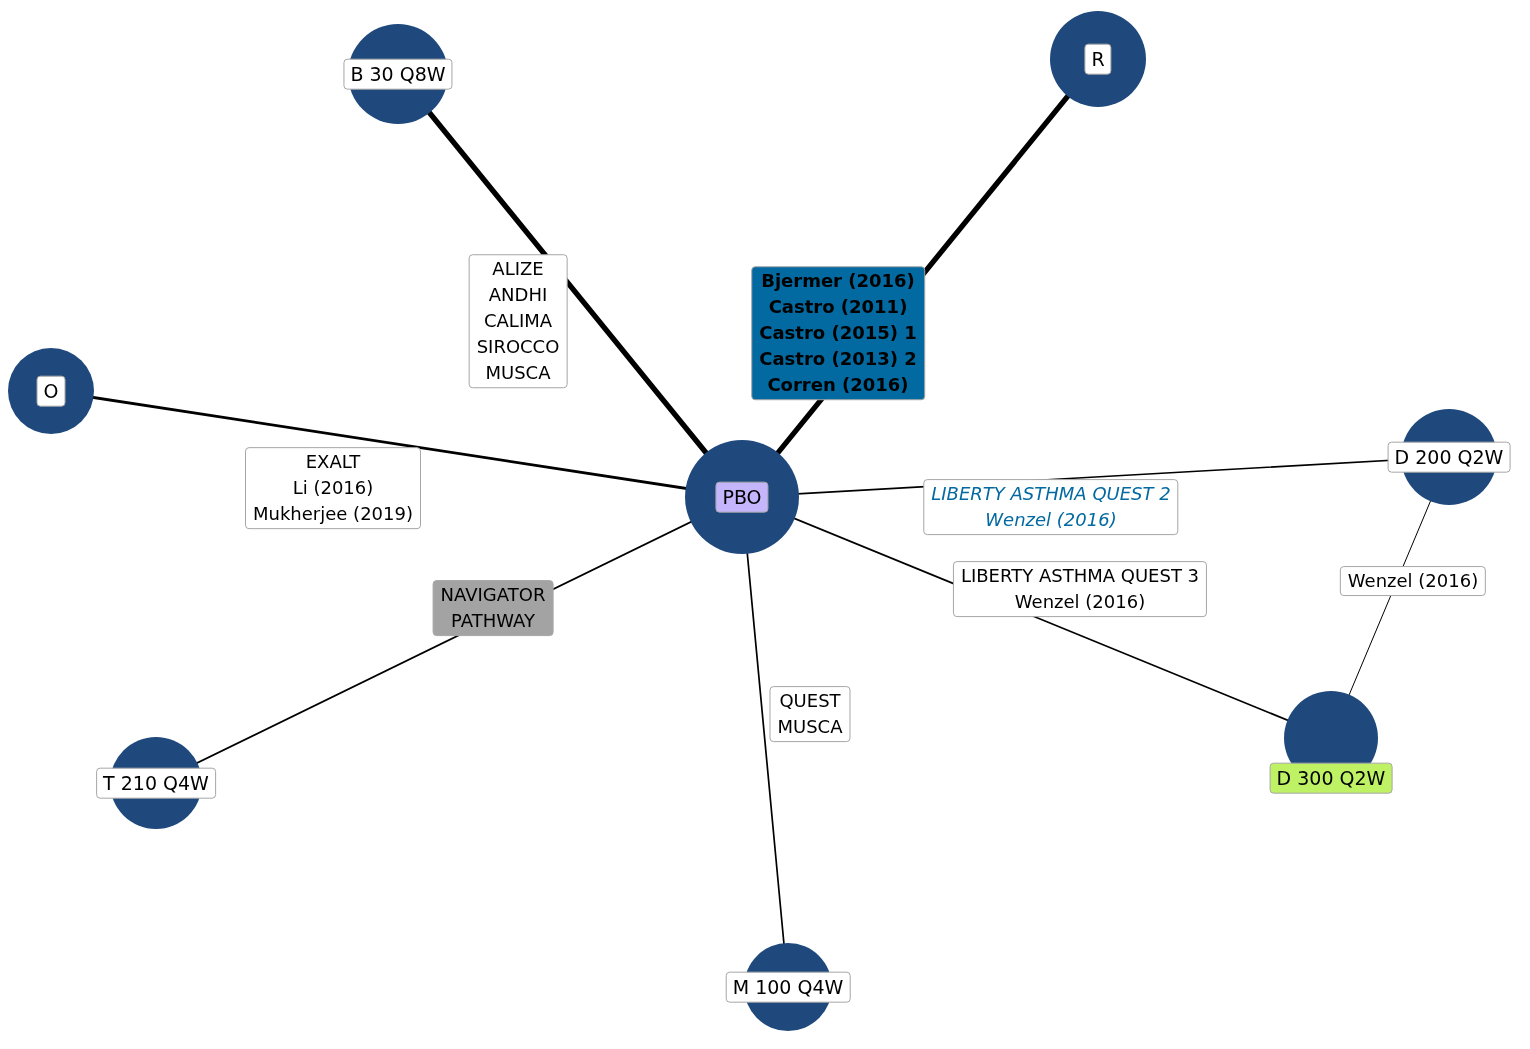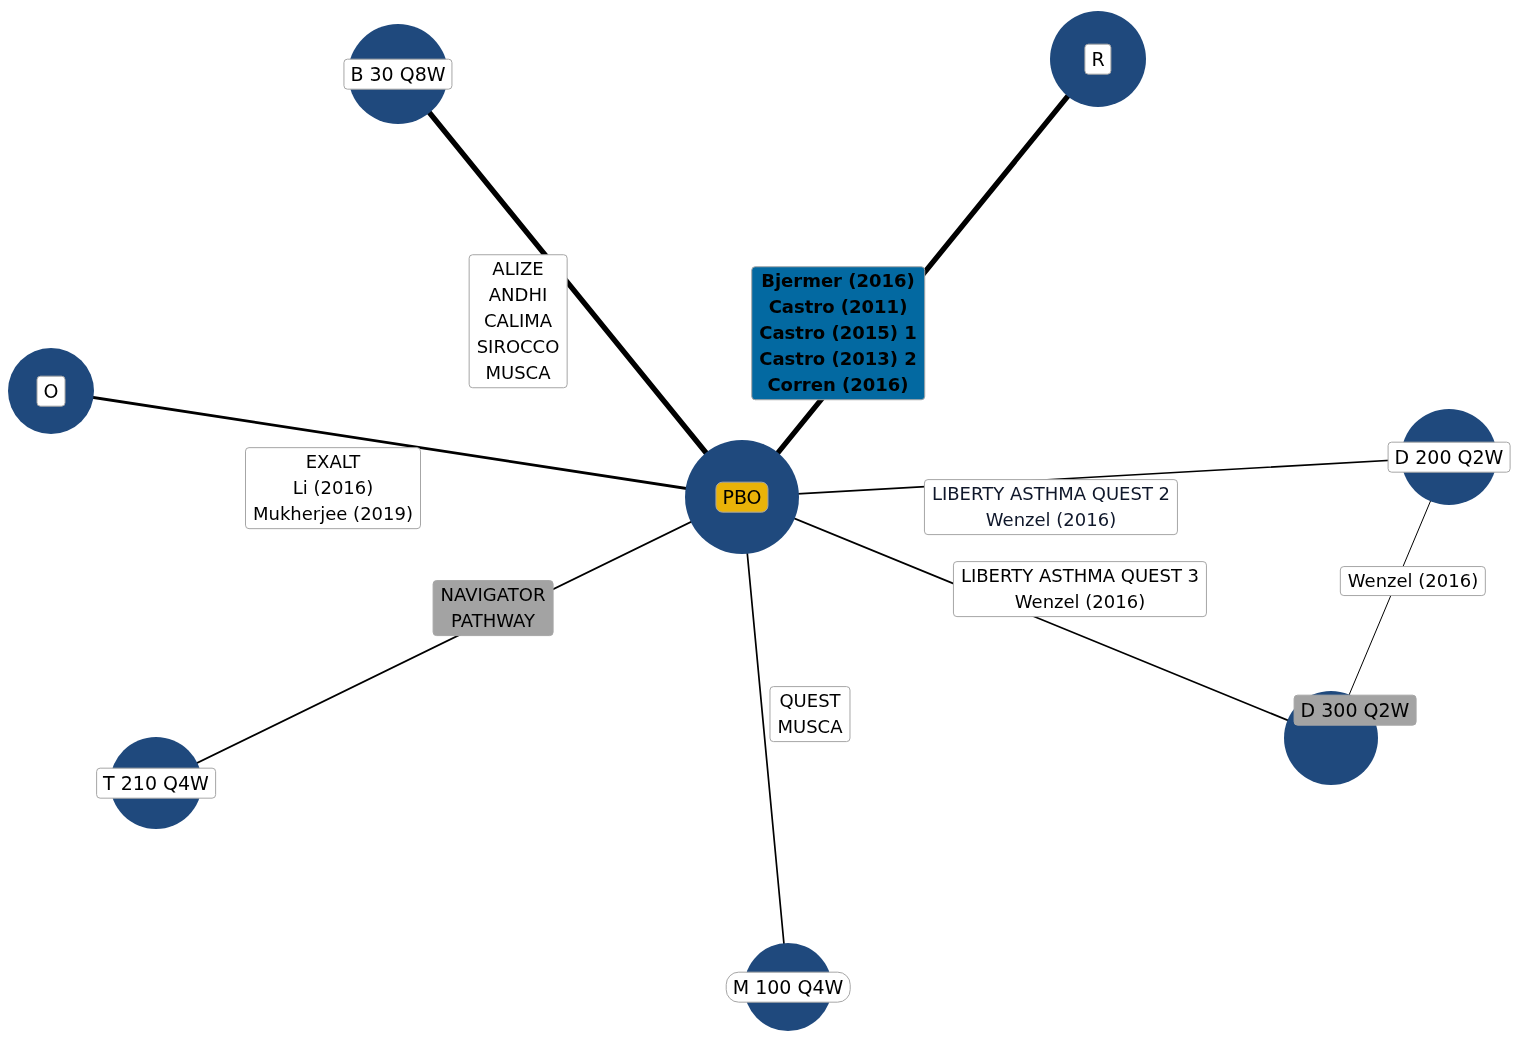--- a/index.html
+++ b/index.html
@@ -88,21 +88,21 @@
         <span class="label-line">Castro (2011)</span>
         <span class="label-line">Castro (2015) 1</span>
         <span class="label-line">Castro (2013) 2</span>
         <span class="label-line">Corren (2016)</span>
       </div>
       <div class="graph-label edge-label" style="left: 333px; top: 488px; background: rgb(255, 255, 255); border-color: rgb(166, 166, 166); color: rgb(0, 0, 0);">
         <span class="label-line">EXALT</span>
         <span class="label-line">Li (2016)</span>
         <span class="label-line">Mukherjee (2019)</span>
       </div>
-      <div class="graph-label edge-label" style="left: 1051px; top: 507px; background: rgb(255, 255, 255); border-color: rgb(166, 166, 166); color: #0f172a;">
+      <div class="graph-label edge-label" style="left: 1051px; top: 507px; background: rgb(255, 255, 255); border-color: rgb(166, 166, 166); color: #0369a1; font-style: italic;">
         <span class="label-line">LIBERTY ASTHMA QUEST 2</span>
         <span class="label-line">Wenzel (2016)</span>
       </div>
       <div class="graph-label edge-label" style="left: 1080px; top: 589px; background: rgb(255, 255, 255); border-color: rgb(166, 166, 166); color: rgb(0, 0, 0);">
         <span class="label-line">LIBERTY ASTHMA QUEST 3</span>
         <span class="label-line">Wenzel (2016)</span>
       </div>
       <div class="graph-label edge-label" style="left: 493px; top: 608px; background: #a3a3a3; border-color: rgb(166, 166, 166); color: rgb(0, 0, 0);">
         <span class="label-line">NAVIGATOR</span>
         <span class="label-line">PATHWAY</span>
@@ -110,19 +110,19 @@
       <div class="graph-label edge-label" style="left: 810px; top: 714px; background: rgb(255, 255, 255); border-color: rgb(166, 166, 166); color: rgb(0, 0, 0);">
         <span class="label-line">QUEST</span>
         <span class="label-line">MUSCA</span>
       </div>
       <div class="graph-label edge-label" style="left: 1413px; top: 581px; background: rgb(255, 255, 255); border-color: rgb(166, 166, 166); color: rgb(0, 0, 0);">
         <span class="label-line">Wenzel (2016)</span>
       </div>
       <div class="graph-label node-label" style="left: 398px; top: 74px; background: rgb(255, 255, 255); border-color: rgb(166, 166, 166); color: rgb(0, 0, 0);">B 30 Q8W</div>
       <div class="graph-label node-label" style="left: 1098px; top: 59px; background: rgb(255, 255, 255); border-color: rgb(166, 166, 166); color: rgb(0, 0, 0);">R</div>
       <div class="graph-label node-label" style="left: 51px; top: 391px; background: rgb(255, 255, 255); border-color: rgb(166, 166, 166); color: rgb(0, 0, 0);">O</div>
-      <div class="graph-label node-label" style="left: 742px; top: 497px; background: #eab308; border-color: rgb(166, 166, 166); color: rgb(0, 0, 0); border-radius: 7px;">PBO</div>
+      <div class="graph-label node-label" style="left: 742px; top: 497px; background: #c4b5fd; border-color: rgb(166, 166, 166); color: rgb(0, 0, 0);">PBO</div>
       <div class="graph-label node-label" style="left: 1449px; top: 457px; background: rgb(255, 255, 255); border-color: rgb(166, 166, 166); color: rgb(0, 0, 0);">D 200 Q2W</div>
-      <div class="graph-label node-label" style="left: 1331px; top: 710px; background: #a3a3a3; border-color: rgb(166, 166, 166); color: rgb(0, 0, 0); margin-left: 24px;">D 300 Q2W</div>
+      <div class="graph-label node-label" style="left: 1331px; top: 778px; background: #bef264; border-color: rgb(166, 166, 166); color: rgb(0, 0, 0);">D 300 Q2W</div>
       <div class="graph-label node-label" style="left: 156px; top: 783px; background: rgb(255, 255, 255); border-color: rgb(166, 166, 166); color: rgb(0, 0, 0);">T 210 Q4W</div>
-      <div class="graph-label node-label" style="left: 788px; top: 987px; background: rgb(255, 255, 255); border-color: rgb(166, 166, 166); color: rgb(0, 0, 0); border-radius: 13px;">M 100 Q4W</div>
+      <div class="graph-label node-label" style="left: 788px; top: 987px; background: rgb(255, 255, 255); border-color: rgb(166, 166, 166); color: rgb(0, 0, 0);">M 100 Q4W</div>
     </div>
 </div>
 
 </body></html>

